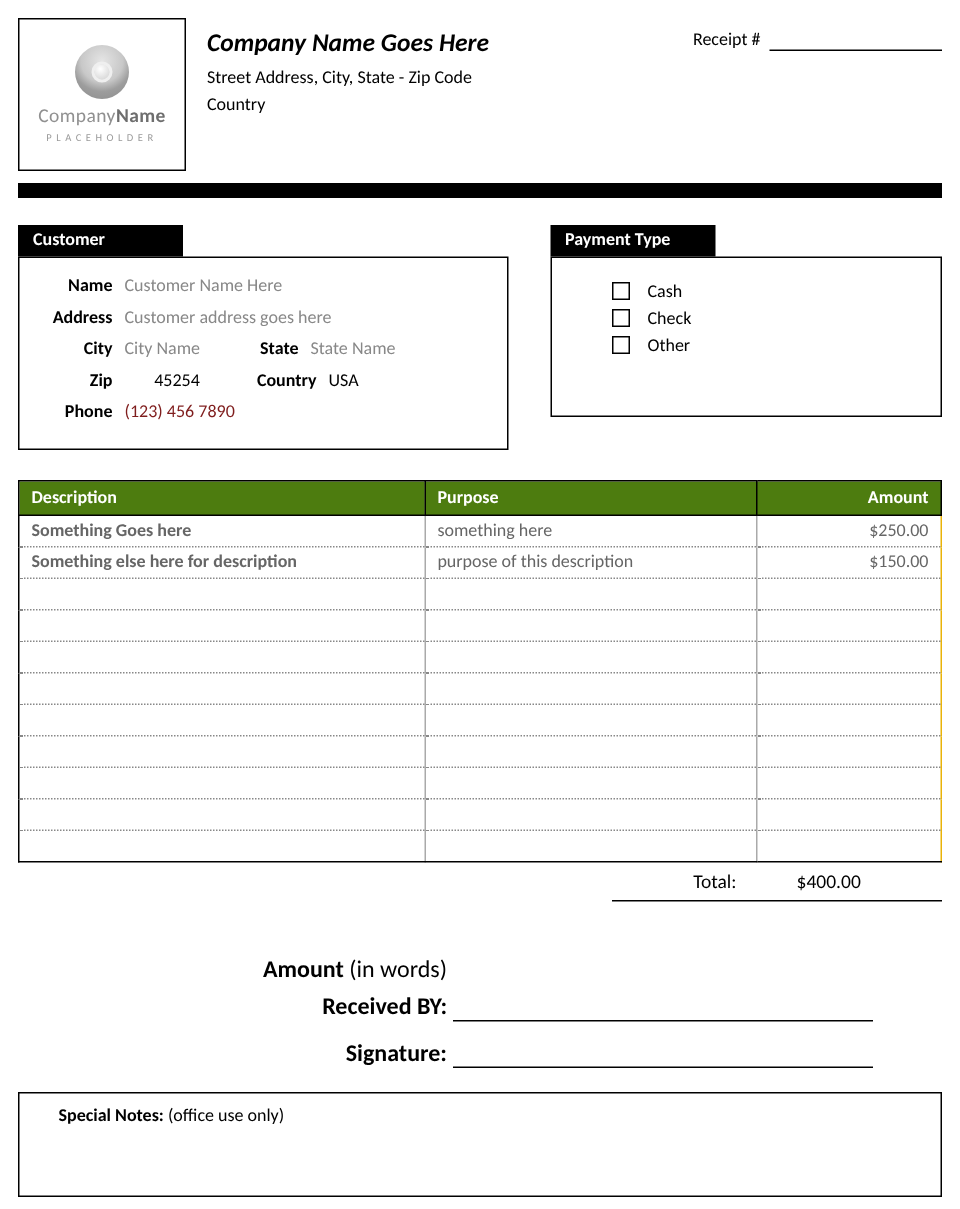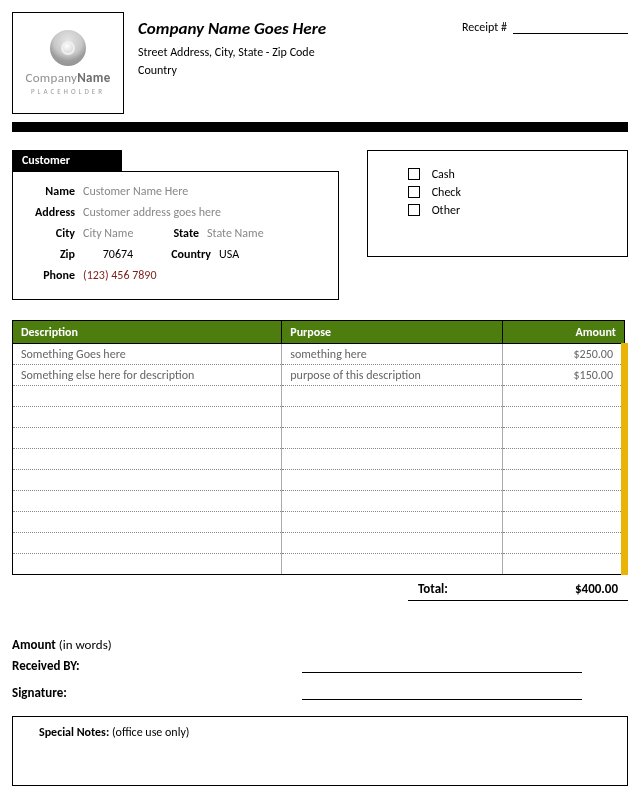--- a/index.html
+++ b/index.html
@@ -44,45 +44,45 @@
   .panel-header {
     background: #000; color: #fff; font-weight: bold;
     padding: 3px 10px 4px 10px; display: inline-block; min-width:110px;
     font-size:12px;
   }
   .panel-body { border: 1px solid #000; padding: 10px 12px 12px 12px; }
   .cust-row { display: flex; gap: 8px; margin-bottom: 3px; font-size: 12px; line-height:1.5; }
   .cust-label { font-weight: bold; text-align: right; width: 50px; }
   .cust-val { color: #888; }
   .pay-list { padding: 6px 4px 4px 28px; }
-  .pay-item { display: flex; align-items: center; gap: 12px; margin-bottom: 4px; font-size:12px;}
+  .pay-item { display: flex; align-items: flex-start; gap: 12px; margin-bottom: 4px; font-size:12px;}
   .chk { width: 12px; height: 12px; border: 1px solid #000; }
   table.items { width: 100%; border-collapse: collapse; margin-bottom:0; }
   table.items th {
     background: #4d7c0f; color: #fff; text-align: left; font-weight: bold;
     padding: 4px 8px; font-size: 12px; border:1px solid #000;
   }
   table.items th.amt, table.items td.amt { text-align: right; }
   table.items td {
     border: 1px dotted #888; border-left:1px solid #aaa; border-right:1px solid #aaa;
     padding: 3px 8px; font-size: 12px; color: #666; height: 21px;
   }
   table.items tr:first-child td{ border-top:none;}
-  table.items td:first-child{border-left:1px solid #000;}
-  table.items td:last-child{border-right:7px solid #eab308;}
+  table.items td:first-child{border-left:1px solid #000;font-weight:bold;}
+  table.items td:last-child{border-right:1px solid #eab308;}
   table.items tr.lastline td{border-bottom:1px solid #000;}
   .col-desc{width:44%;} .col-purp{width:36%;} .col-amt{width:20%;}
   .total-row { display:flex; justify-content:flex-end; margin-top:2px;}
   .total-inner{
     display:flex; gap:40px; border-bottom:1.5px solid #000; padding:4px 10px 4px 10px;
-    font-weight:bold; font-size:13px; min-width:220px; justify-content:space-between;
+    font-weight:normal; font-size:13px; min-width:220px; justify-content:center;
   }
   .sig-block{ margin:36px 0 16px 0;}
   .sig-row{ display:flex; margin-bottom:6px; align-items:flex-end;}
-  .sig-label{ width:290px; font-size:13px; padding-right:4px;}
+  .sig-label{ width:290px; text-align:right; font-size:16px; padding-right:4px;}
   .sig-label b{font-weight:bold;}
   .sig-line{ flex:0 0 280px; border-bottom:1px solid #000; height:15px;}
   .notes-box{ border:1px solid #000; padding:8px 26px; height:70px; margin-top:14px;}
   .notes-label{font-size:12px;}
 </style>
 </head>
 <body>
 
 <div class="header">
   <div class="logo-box">
@@ -118,32 +118,33 @@
           <span class="cust-val">Customer address goes here</span>
         </div>
       <div class="cust-row">
         <span class="cust-label">City</span>
         <span class="cust-val" style="width:70px">City Name</span>
         <span style="font-weight:bold; width:38px; text-align:right;">State</span>
         <span class="cust-val">State Name</span>
       </div>
       <div class="cust-row">
         <span class="cust-label">Zip</span>
-        <span class="cust-val" style="width:70px; text-align:center; color:#000;">70674</span>
+        <span class="cust-val" style="width:70px; text-align:center; color:#000;">45254</span>
         <span style="font-weight:bold; width:50px; text-align:right;">Country</span>
         <span class="cust-val" style="color:#000;">USA</span>
       </div>
       <div class="cust-row">
           <span class="cust-label">Phone</span>
           <span class="cust-val" style="color:#7f1d1d;">(123) 456 7890</span>
         </div>
     </div>
   </div>
 
   <div class="panel" style="flex:1">
+    <div class="panel-header">Payment Type</div>
     <div class="panel-body" style="height:107px;">
       <div class="pay-list">
         <div class="pay-item">
             <span class="chk"></span>
             <span>Cash</span>
           </div>
         <div class="pay-item">
             <span class="chk"></span>
             <span>Check</span>
           </div>

